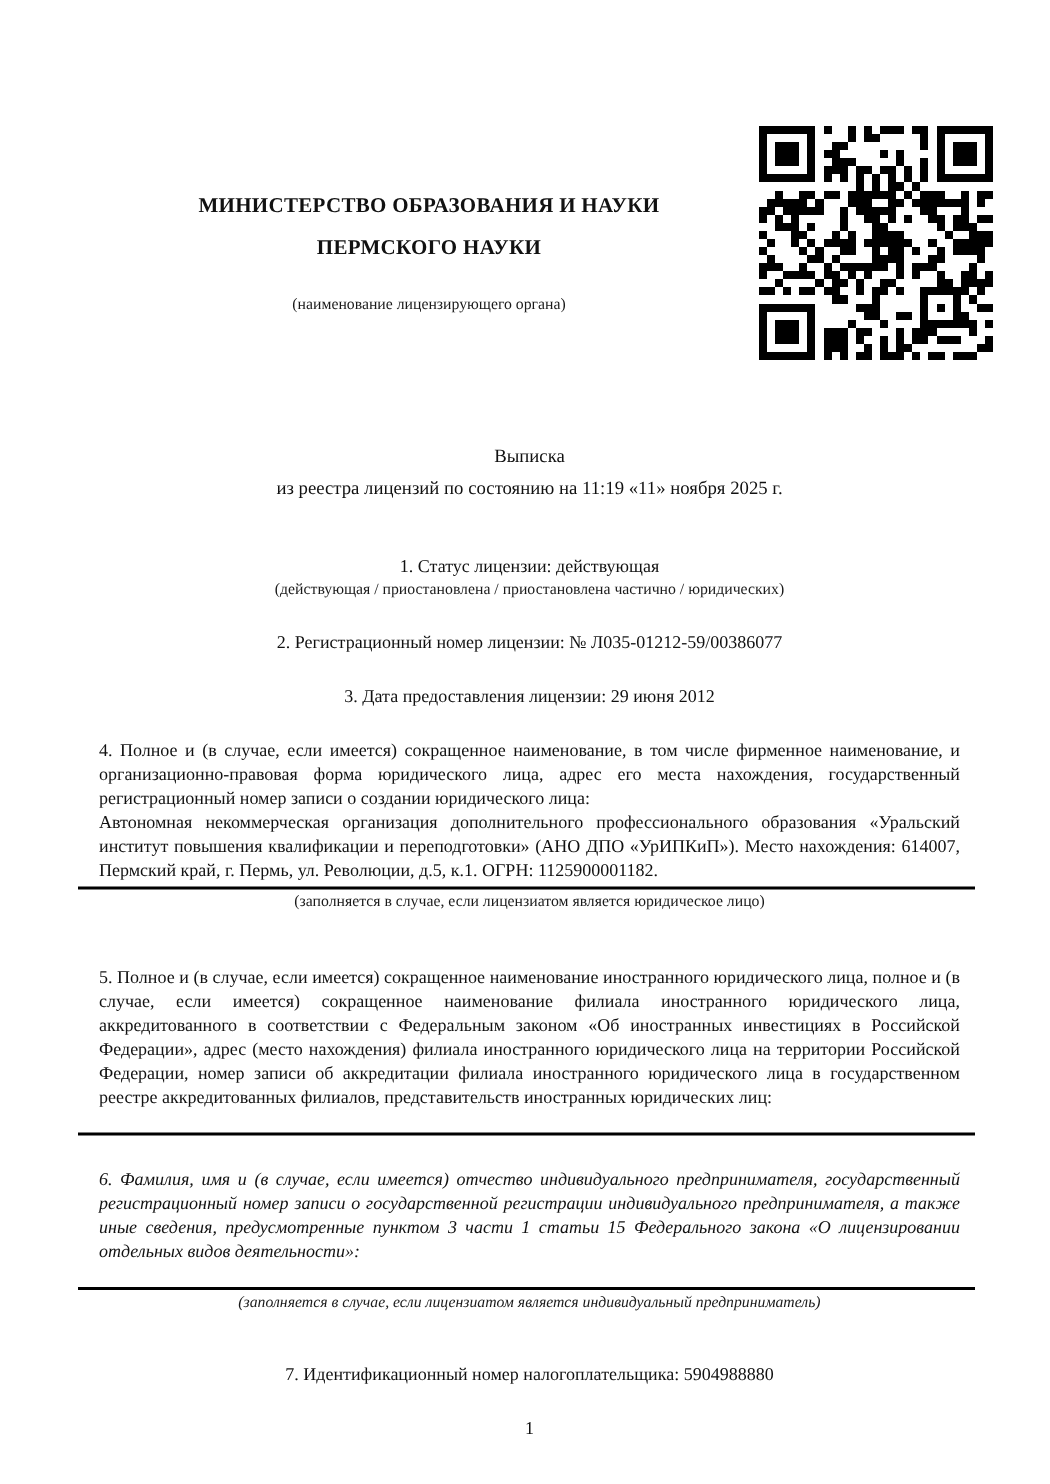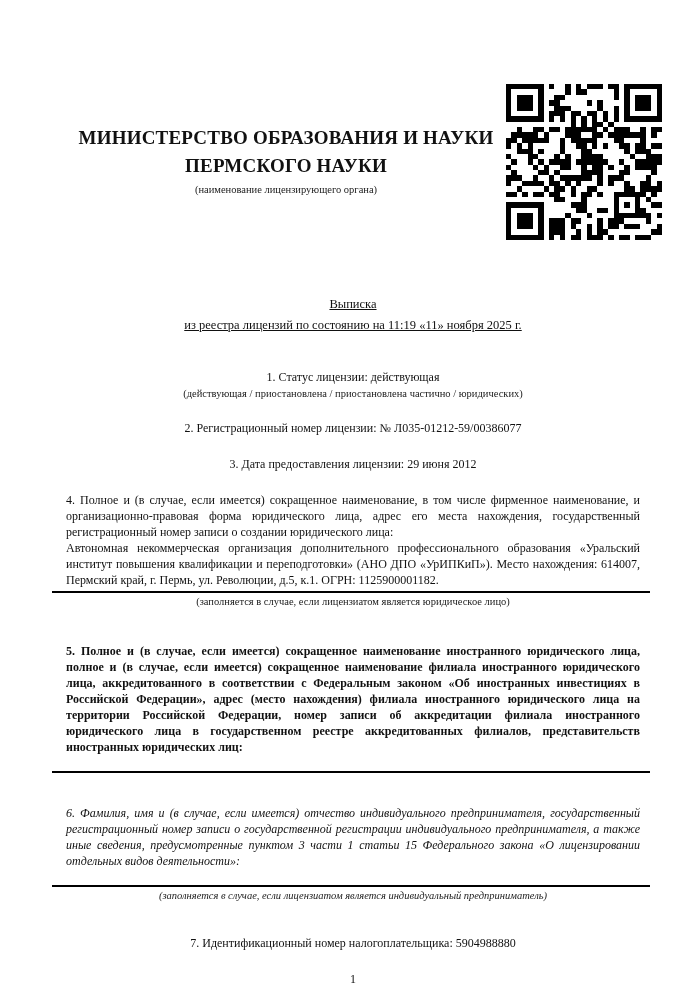--- a/index.html
+++ b/index.html
@@ -26,63 +26,62 @@
     align-items: flex-start;
     margin-right: -22px;
   }
   .header-left {
     flex: 1 1 auto;
     padding-top: 40px;
     text-align: center;
   }
   .authority-name {
     font-weight: bold;
-    font-size: 19px;
+    font-size: 14px;
     line-height: 28px;
     letter-spacing: 0.2px;
   }
   .small-caption {
     font-size: 10.5px;
     line-height: 13px;
     color: #1a1a1a;
   }
-  .header-left .small-caption { margin-top: 3px; }
+  .header-left .small-caption { margin-top: 17px; }
   .qr-box {
     flex: 0 0 auto;
     width: 156px;
     height: 156px;
   }
   
   .doc-title {
     margin-top: 54px;
     text-align: center;
     font-size: 12.5px;
     line-height: 21px;
-    text-decoration: underline;
   }
   
   .items {
     margin-top: 33px;
     font-size: 12px;
     line-height: 16px;
   }
   .item { margin-bottom: 20px; }
   .item-text { text-align: center; }
   .item-text.justify, .item-value.justify { text-align: justify; }
   .item .small-caption { text-align: center; margin-top: 2px; }
   .fill-line {
     border-bottom: 2px solid #000;
     height: 0;
     margin-left: -14px;
     margin-right: -10px;
   }
   .fill-line.tight { margin-top: 3px; }
   .fill-line.blank { margin-top: 16px; }
   .item-4 { margin-bottom: 35px; }
-  .item-5 { margin-bottom: 32px; font-weight: bold; }
+  .item-5 { margin-bottom: 21px; }
   .item-6 { margin-bottom: 33px; font-style: italic; }
   
   .page-number {
     margin-top: 17px;
     text-align: center;
     font-size: 12px;
     line-height: 16px;
   }
 </style>
 </head>

